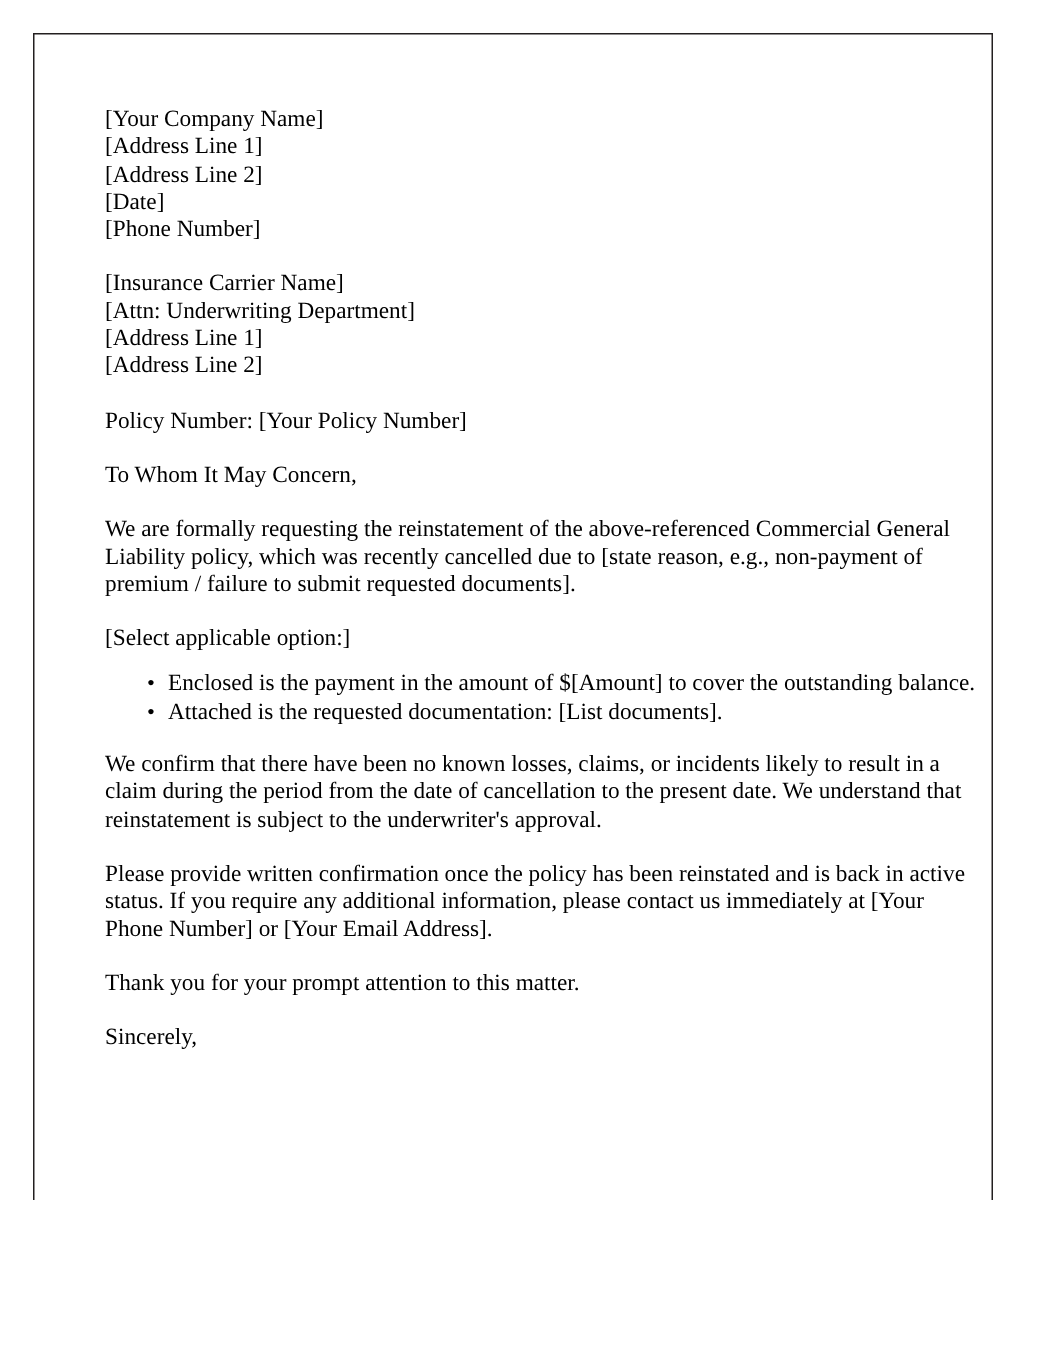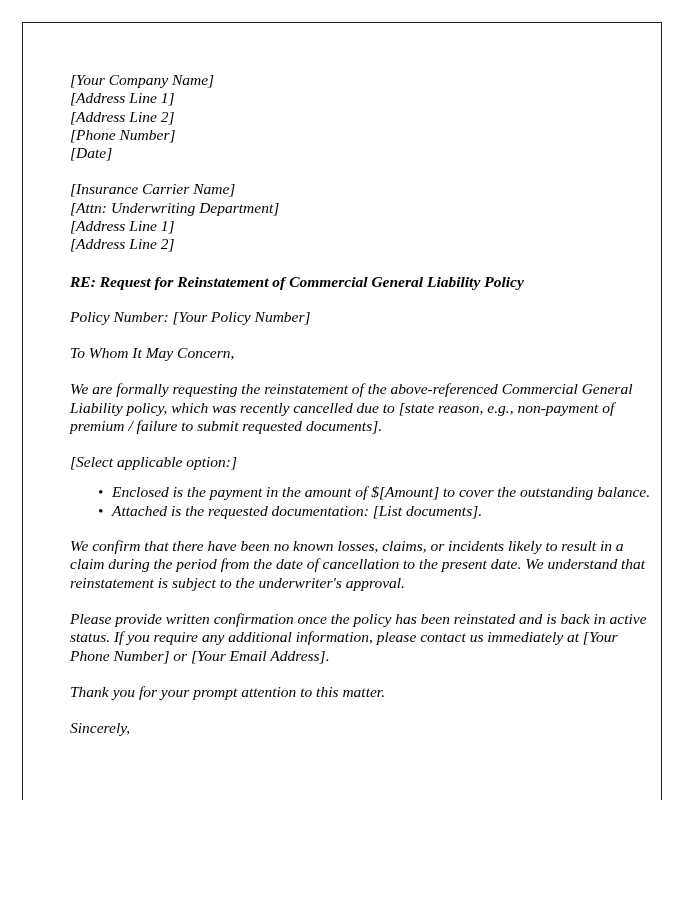--- a/index.html
+++ b/index.html
@@ -30,21 +30,20 @@
   }
 
   #letter {
     position: absolute;
     left: 47px;
     top: 48px;
     width: 588px;
     font-size: 15.5px;
     line-height: 18.3px;
     text-align: left;
-    font-style: italic;
   }
 
   .addr-block {
     margin: 0 0 18px 0;
   }
   .addr-block .line {
     display: block;
     white-space: nowrap;
   }
 
@@ -109,32 +108,31 @@
 </head>
 <body>
 
 <div id="page-frame">
   <div id="letter">
 
     <div class="addr-block">
       <span class="line">[Your Company Name]</span>
       <span class="line">[Address Line 1]</span>
       <span class="line">[Address Line 2]</span>
+      <span class="line">[Date]</span>
       <span class="line">[Phone Number]</span>
-      <span class="line">[Date]</span>
     </div>
 
     <div class="addr-block">
       <span class="line">[Insurance Carrier Name]</span>
       <span class="line">[Attn: Underwriting Department]</span>
       <span class="line">[Address Line 1]</span>
       <span class="line">[Address Line 2]</span>
     </div>
 
-    <div class="re-line">RE: Request for Reinstatement of Commercial General Liability Policy</div>
 
     <div class="policy-block">
       <span class="line">Policy Number: [Your Policy Number]</span>
     </div>
 
     <div class="salutation">To Whom It May Concern,</div>
 
     <p class="para">We are formally requesting the reinstatement of the above-referenced Commercial General Liability policy, which was recently cancelled due to [state reason, e.g., non-payment of premium / failure to submit requested documents].</p>
 
     <div class="select-line">[Select applicable option:]</div>

